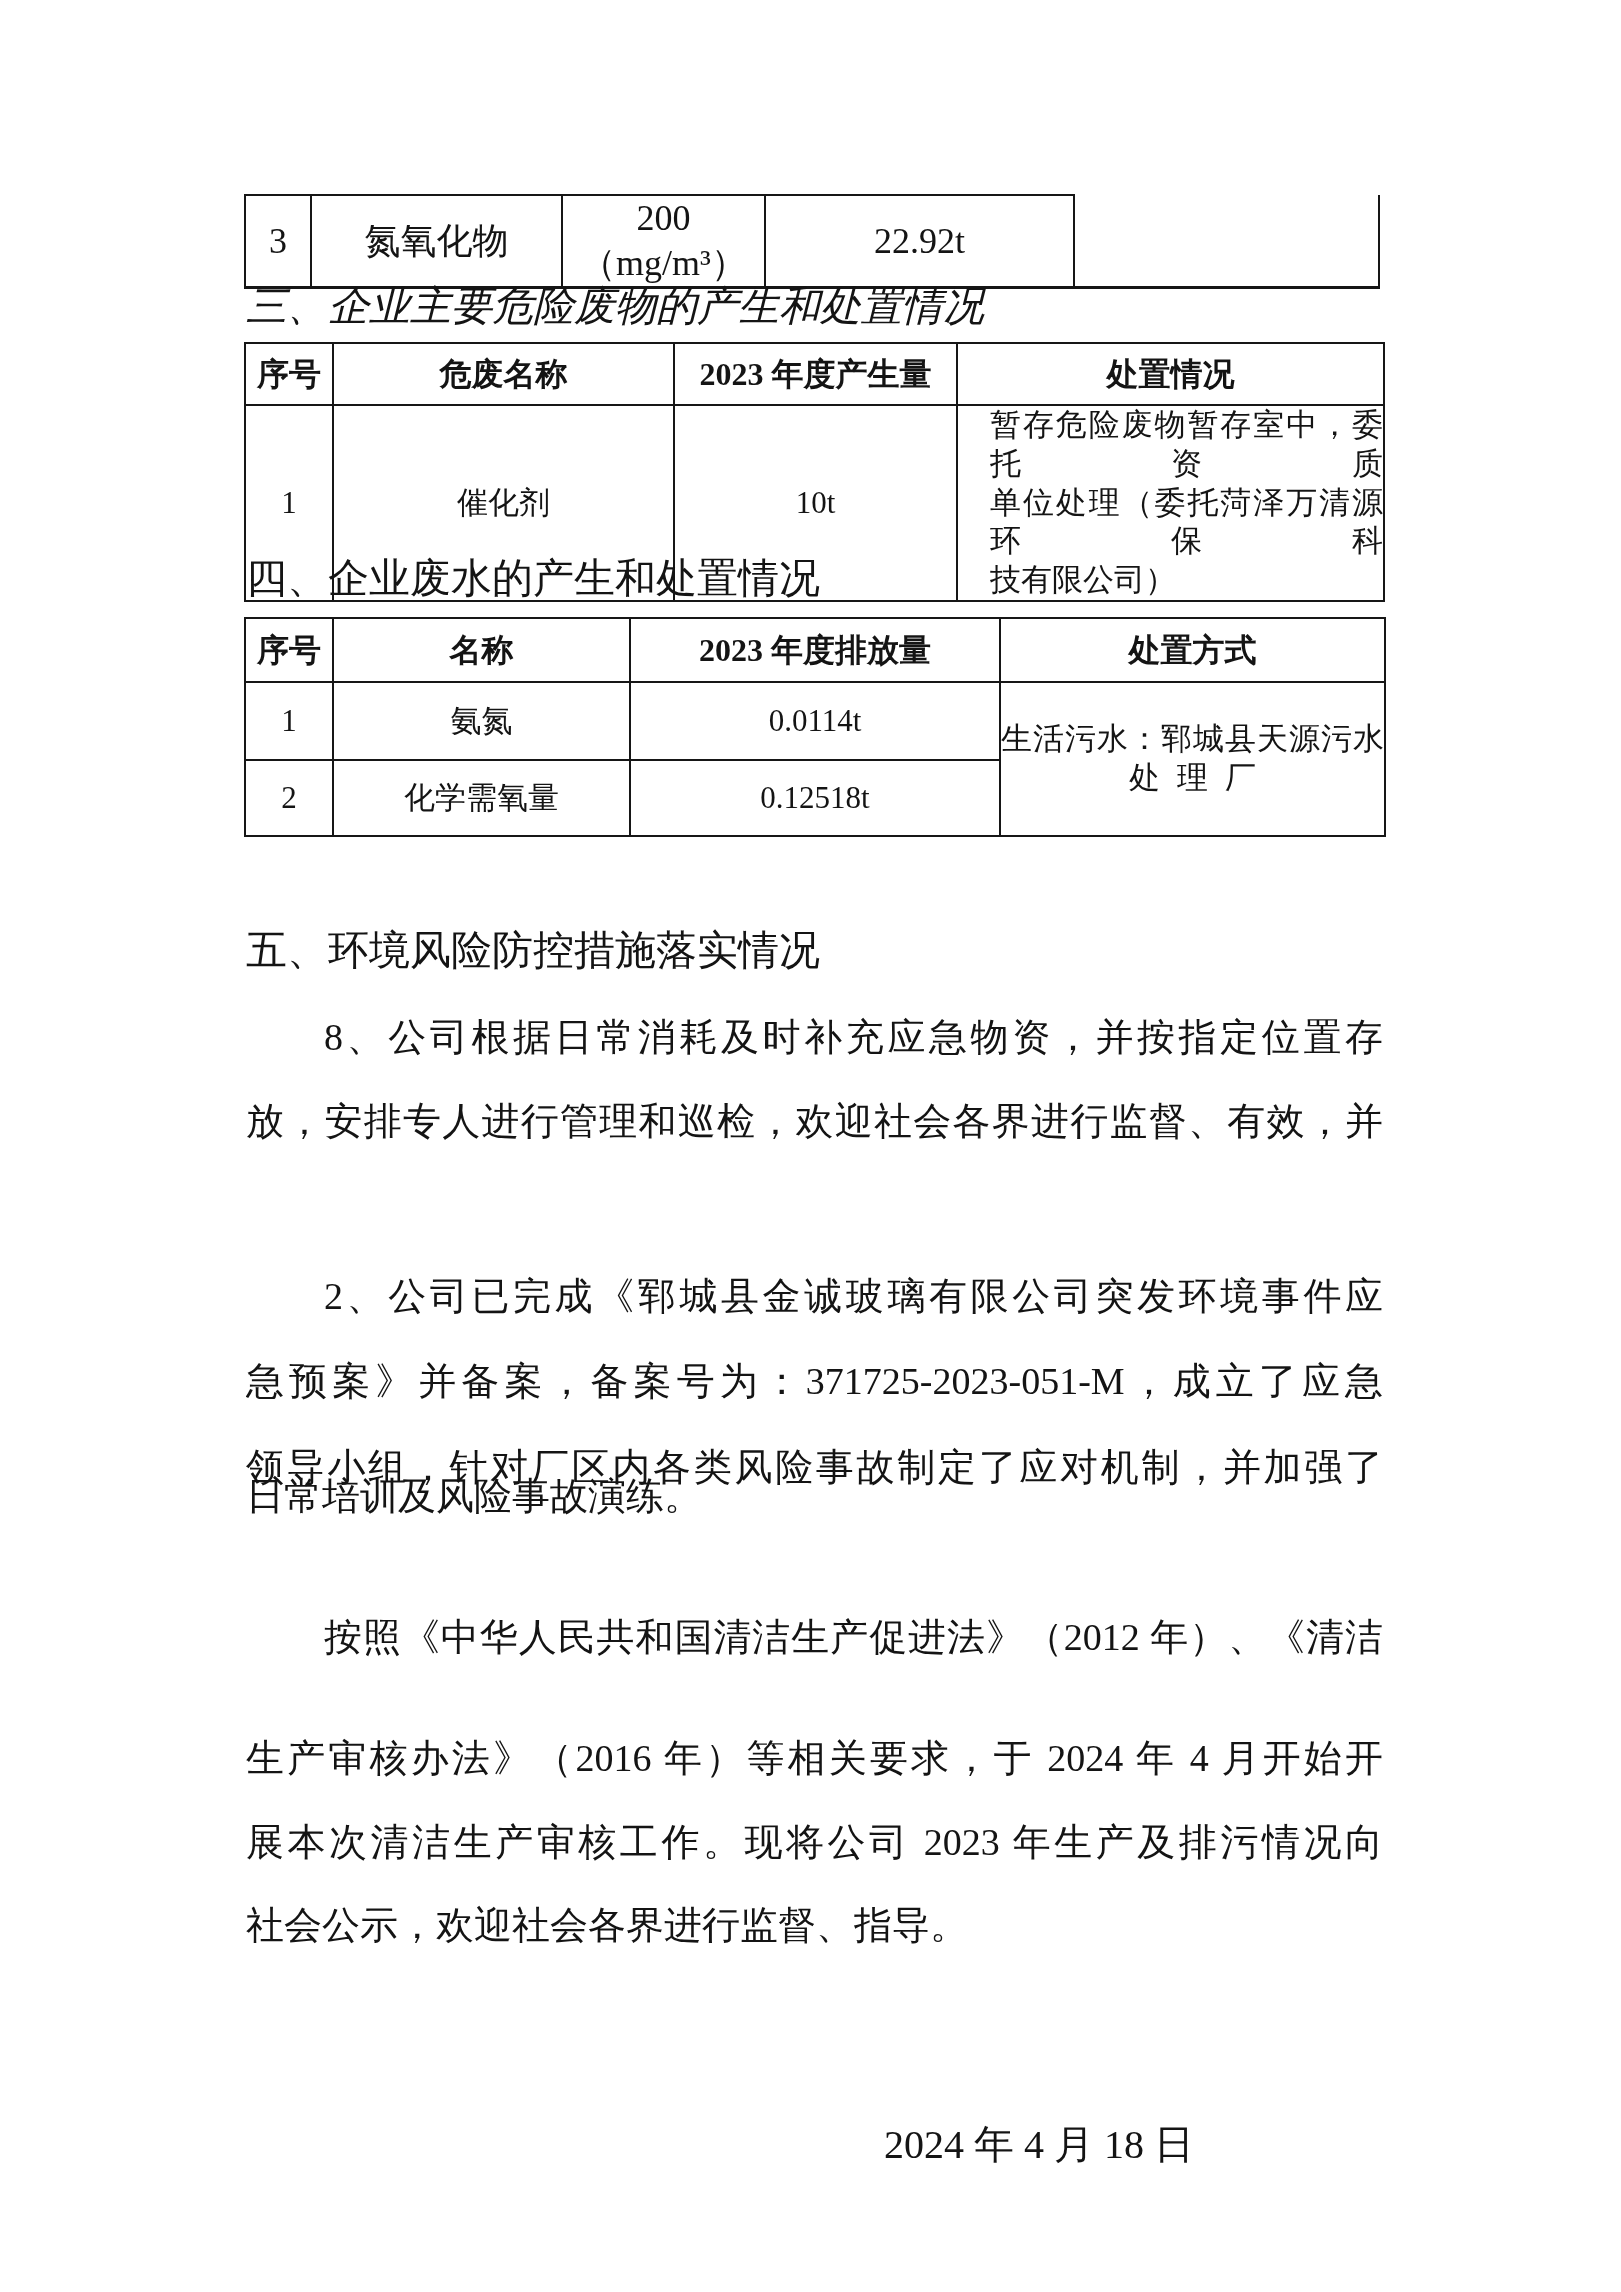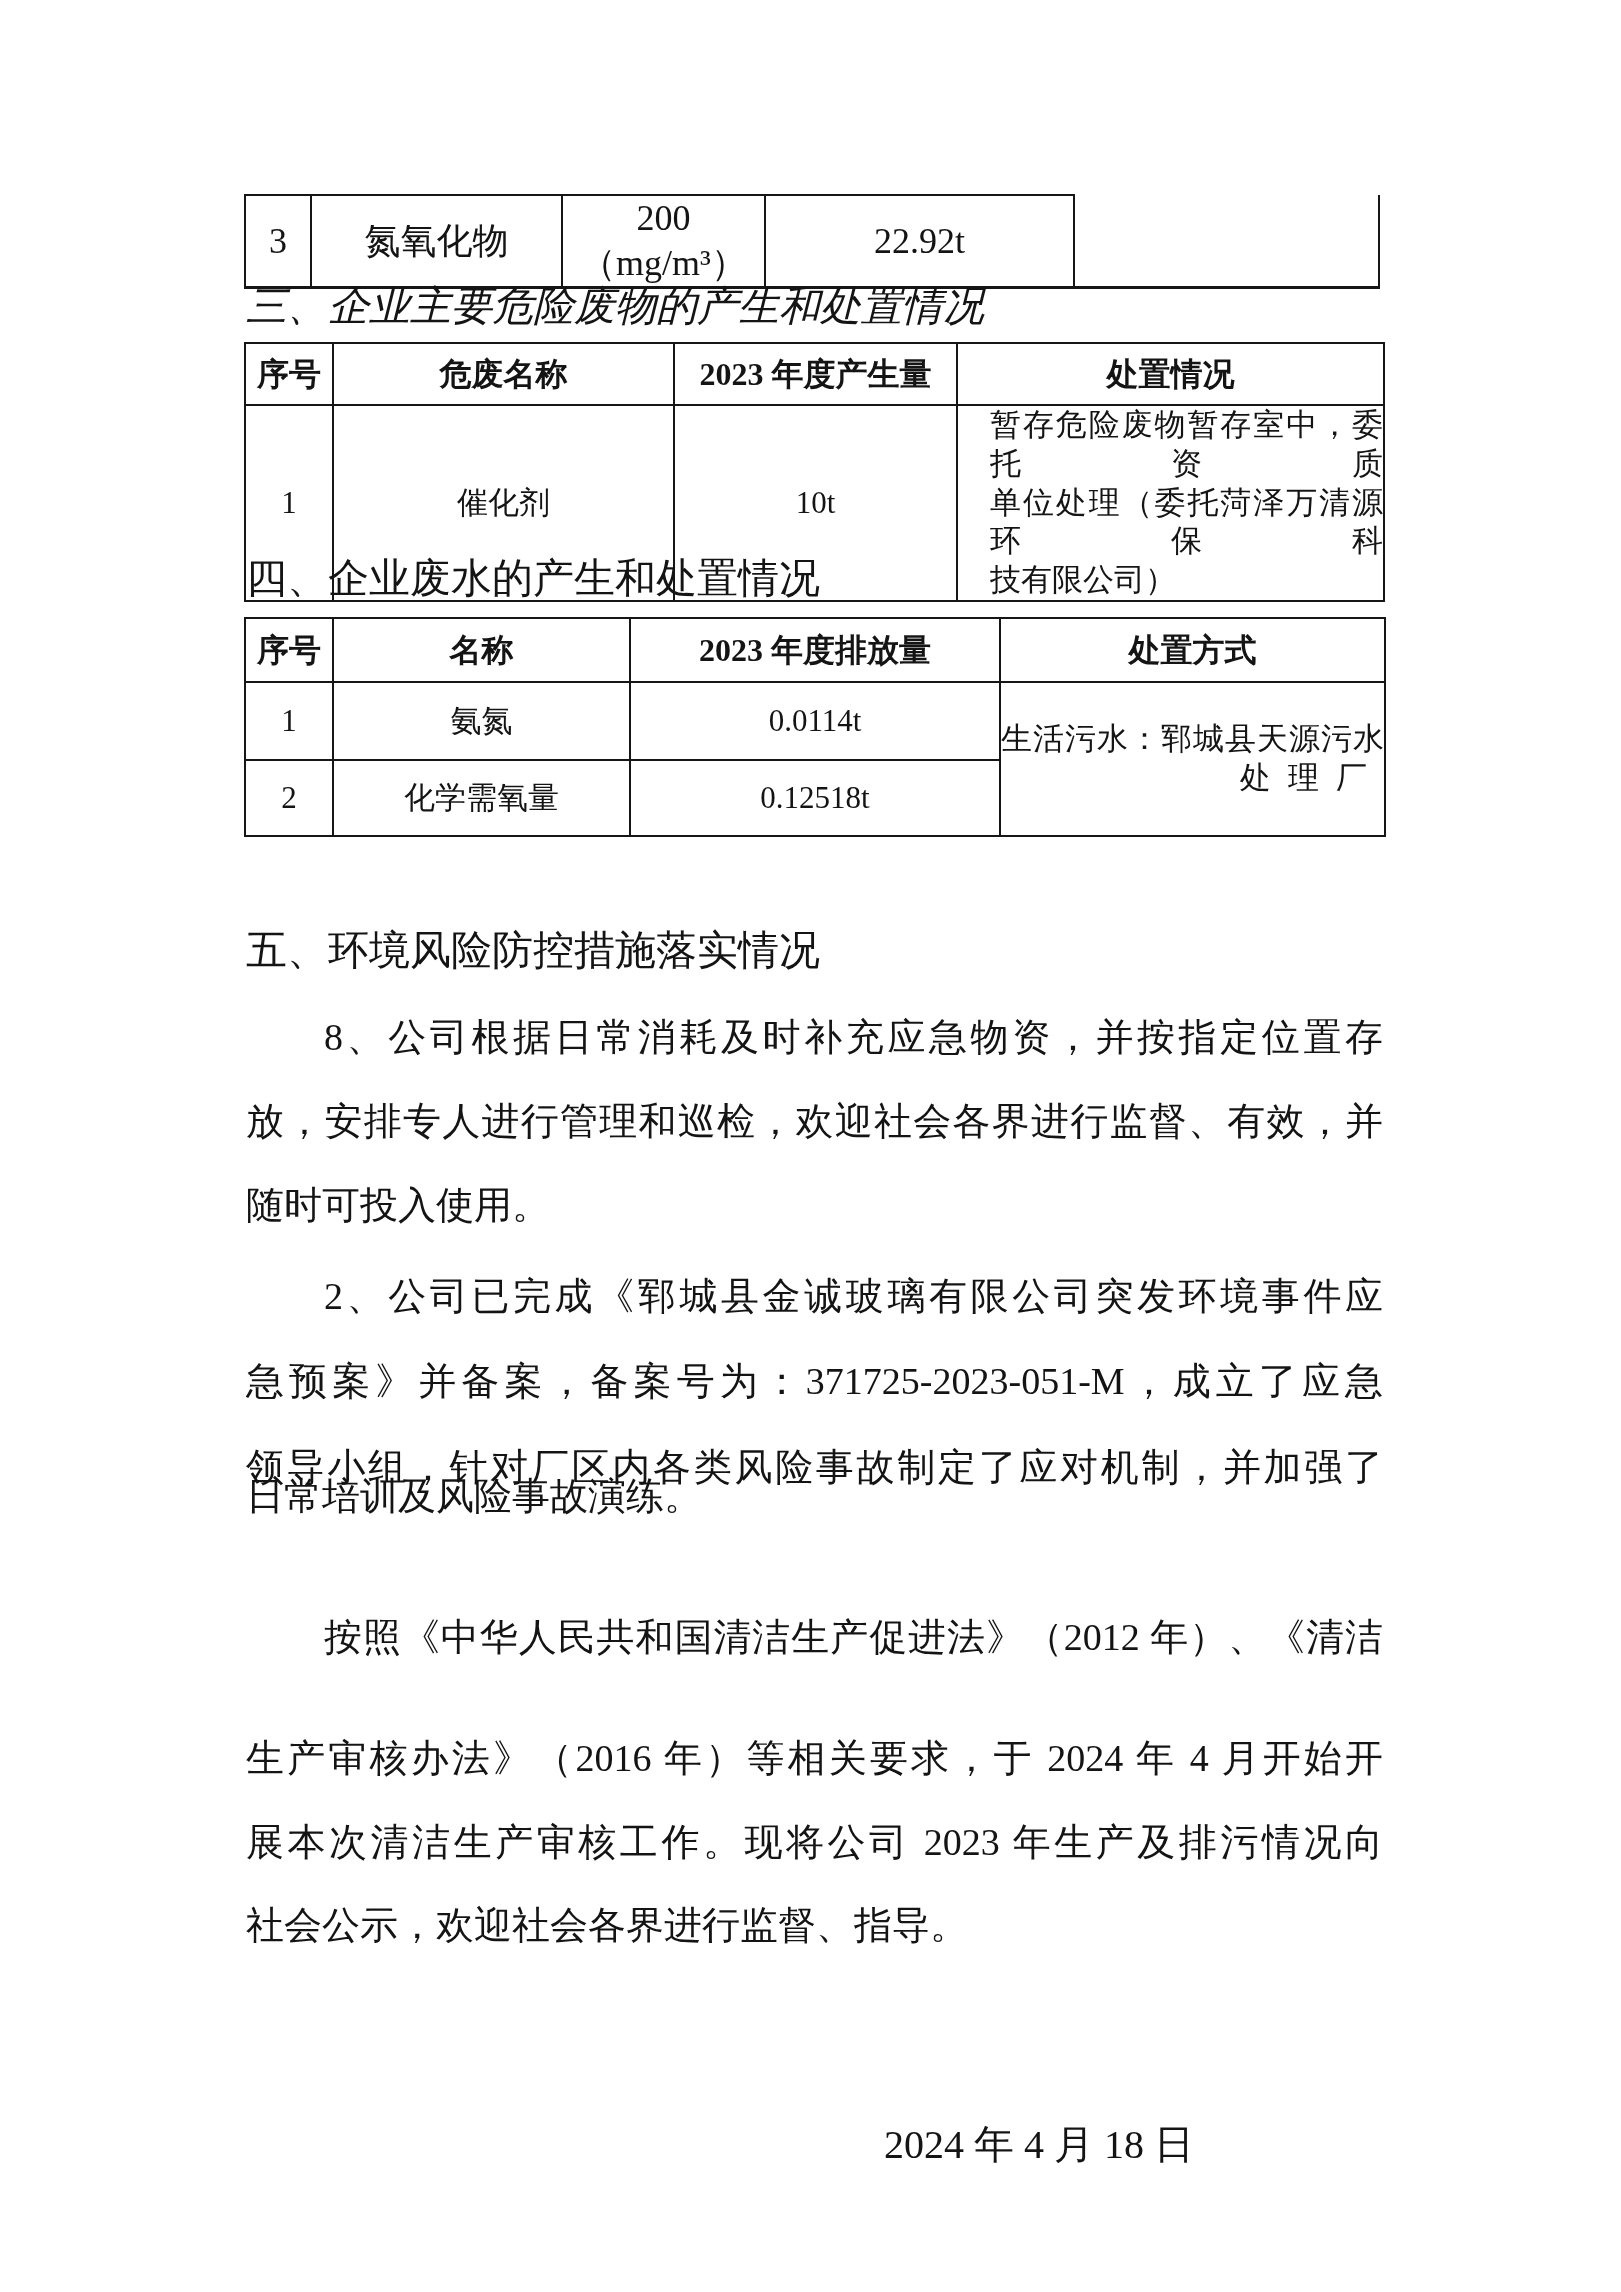--- a/index.html
+++ b/index.html
@@ -39,21 +39,21 @@
     text-align:justify;
     font-size:27.4px;
     line-height:41px;
     padding:2px 4.9px;
     word-break:break-all;
   }
   td.disposal .jline{ text-align:justify; text-align-last:justify;padding-left:32px; }
   td.disposal .jline.lastline{ text-align-last:left; }
   td.wwdisp{ font-size:30px; padding:0 3.9px; }
   td.wwdisp .jline{ text-align:justify; text-align-last:justify; }
-  td.wwdisp .cline{ text-align:right; letter-spacing:0.55em; text-indent:0.55em; }
+  td.wwdisp .cline{ text-align:center; letter-spacing:0.55em; text-indent:0.55em; }
   
   .h{
     position:absolute;
     left:246px;
     font-size:41px;
     line-height:normal;
     white-space:nowrap;
   }
   .line{
     position:absolute;
@@ -159,21 +159,20 @@
       <td>化学需氧量</td>
       <td>0.12518t</td>
     </tr>
   </tbody>
     </table>
 
   <div class="h" style="top:923px;">五、环境风险防控措施落实情况</div>
 
   <div class="line indent" style="top:1012px;">8、公司根据日常消耗及时补充应急物资，并按指定位置存</div>
   <div class="line" style="top:1096px;">放，安排专人进行管理和巡检，欢迎社会各界进行监督、有效，并</div>
-  <div class="line lastline" style="top:1180px;">随时可投入使用。</div>
 
   <div class="line indent" style="top:1271px;">2、公司已完成《郓城县金诚玻璃有限公司突发环境事件应</div>
   <div class="line" style="top:1356px;">急预案》并备案，备案号为：371725-2023-051-M，成立了应急</div>
   <div class="line" style="top:1442px;">领导小组，针对厂区内各类风险事故制定了应对机制，并加强了</div>
   <div class="line lastline" style="top:1471px;">日常培训及风险事故演练。</div>
 
   <div class="line indent" style="top:1612px;">按照《中华人民共和国清洁生产促进法》（2012 年）、《清洁</div>
   <div class="line" style="top:1733px;">生产审核办法》（2016 年）等相关要求，于 2024 年 4 月开始开</div>
   <div class="line" style="top:1817px;">展本次清洁生产审核工作。现将公司 2023 年生产及排污情况向</div>
   <div class="line lastline" style="top:1900px;">社会公示，欢迎社会各界进行监督、指导。</div>

